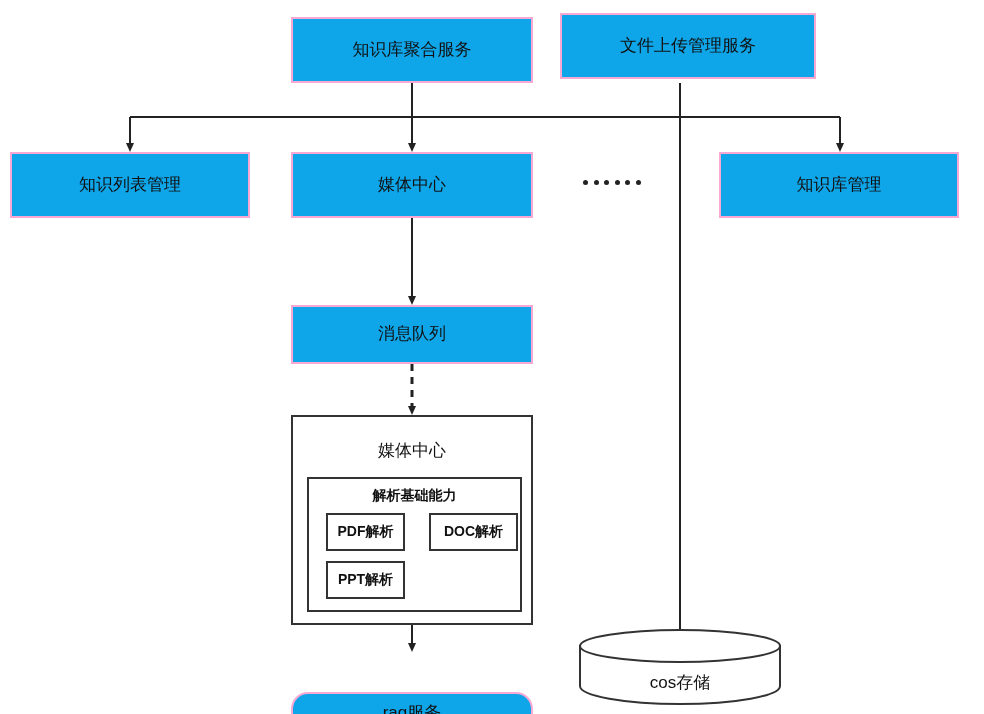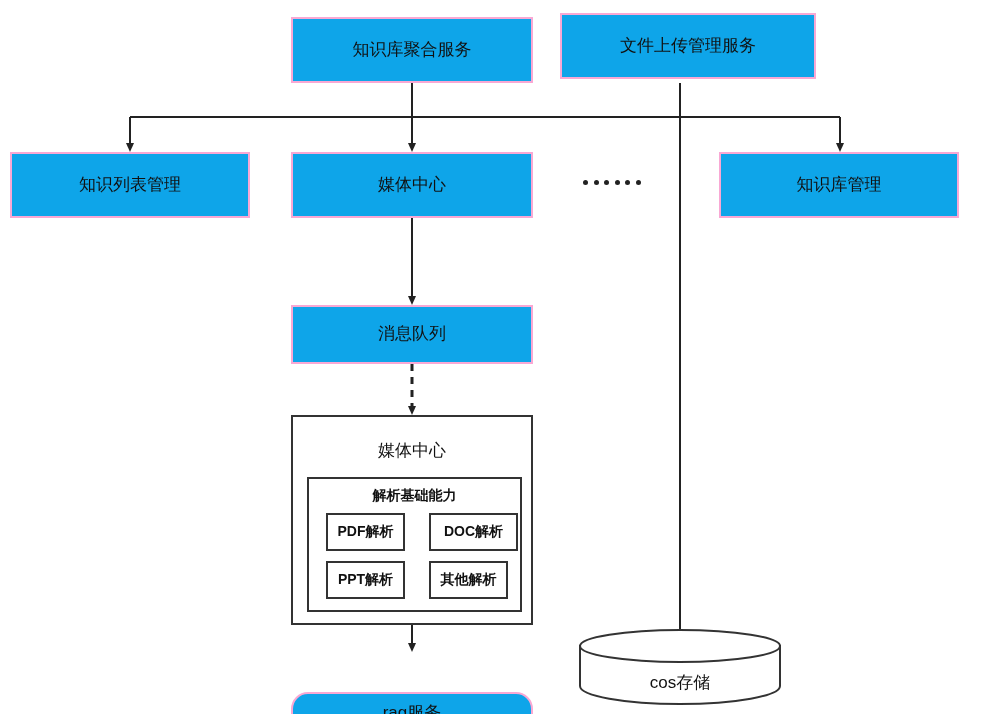--- a/index.html
+++ b/index.html
@@ -184,23 +184,20 @@
 
       <div class="leaf" style="left:17px; top:34px; width:79px; height:38px;">
         <span>PDF解析</span>
       </div>
       <div class="leaf" style="left:120px; top:34px; width:89px; height:38px;">
         <span>DOC解析</span>
       </div>
       <div class="leaf" style="left:17px; top:82px; width:79px; height:38px;">
         <span>PPT解析</span>
       </div>
-      <div class="leaf" style="left:120px; top:82px; width:79px; height:38px;">
-        <span>其他解析</span>
-      </div>
     </div>
   </div>
 
   <div class="node lvl2" style="left:291px; top:692px; width:242px; height:42px;border-radius:17px;">
     <span class="node-label">rag服务</span>
   </div>
 
   <div class="cylinder" style="left:578px; top:628px; width:204px; height:80px;">
     <svg width="204" height="80" viewBox="0 0 204 80">
       <path d="M2,18 L2,58 A100,18 0 0 0 202,58 L202,18 Z" fill="#ffffff" stroke="#333333" stroke-width="2"></path>

